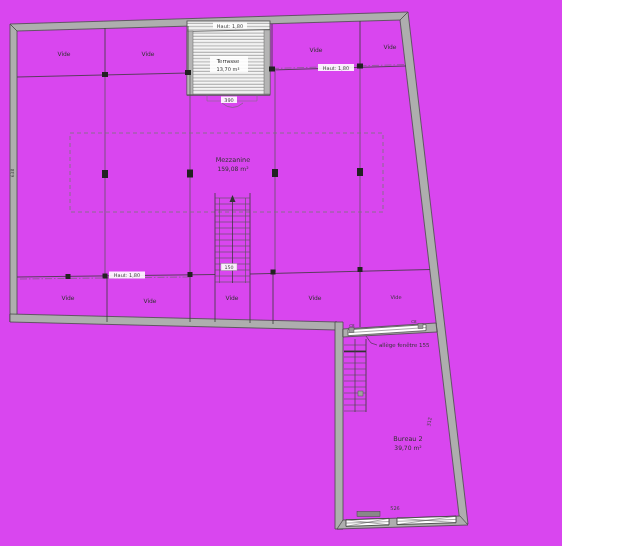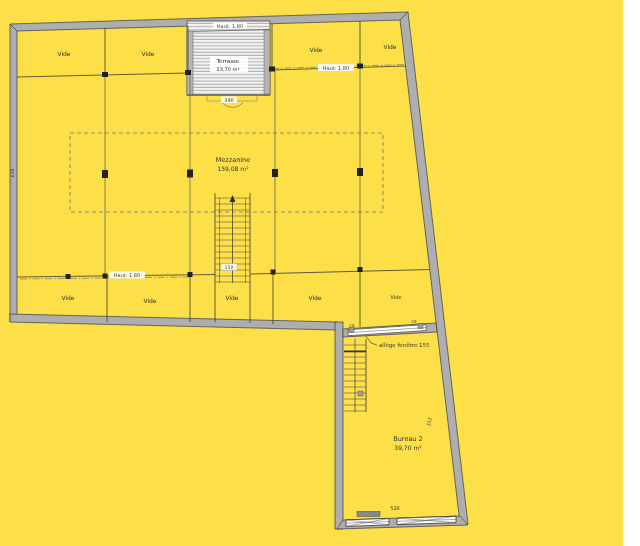--- a/index.html
+++ b/index.html
@@ -1,16 +1,16 @@
 <!DOCTYPE html>
 <html><head>
 <meta charset="utf-8">
 <style>
   html,body{margin:0;padding:0;background:#ffffff;}
-  .canvas{position:relative;width:623px;height:546px;background:#fde047;overflow:hidden;
+  .canvas{position:relative;width:562px;height:546px;background:#d946ef;overflow:hidden;
           font-family:"DejaVu Sans",sans-serif;}
   svg{position:absolute;left:0;top:0;}
   text{font-family:"DejaVu Sans",sans-serif;fill:#333;}
   .wall{fill:#aeaeae;stroke:#4a4a4a;stroke-width:0.8;}
   .thinline{stroke:#3a3a3a;stroke-width:0.8;fill:none;}
   .gridline{stroke:#555;stroke-width:0.7;fill:none;}
   .dashline{stroke:#666;stroke-width:0.6;fill:none;stroke-dasharray:7 2 1.5 2;}
   .mezz{stroke:#777;stroke-width:0.8;fill:none;stroke-dasharray:4 3;}
   .tread{stroke:#555;stroke-width:0.6;fill:none;}
   .post{fill:#222;stroke:none;}

